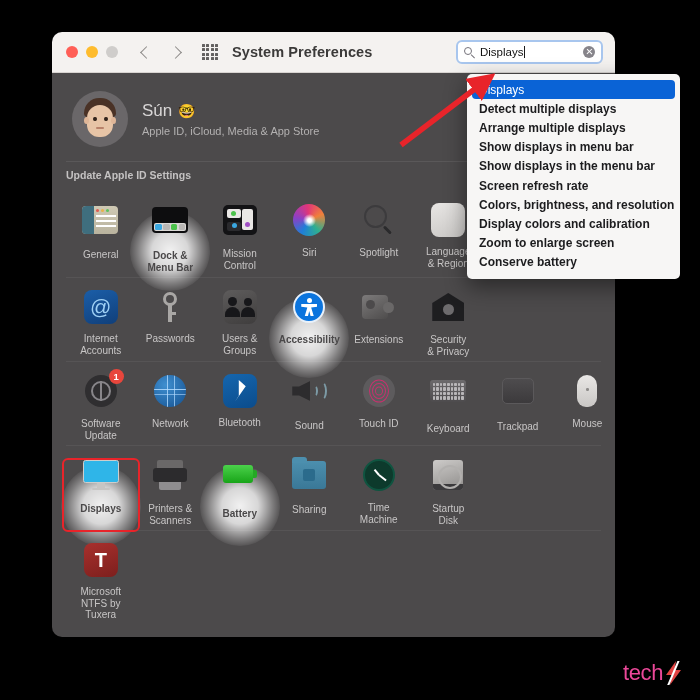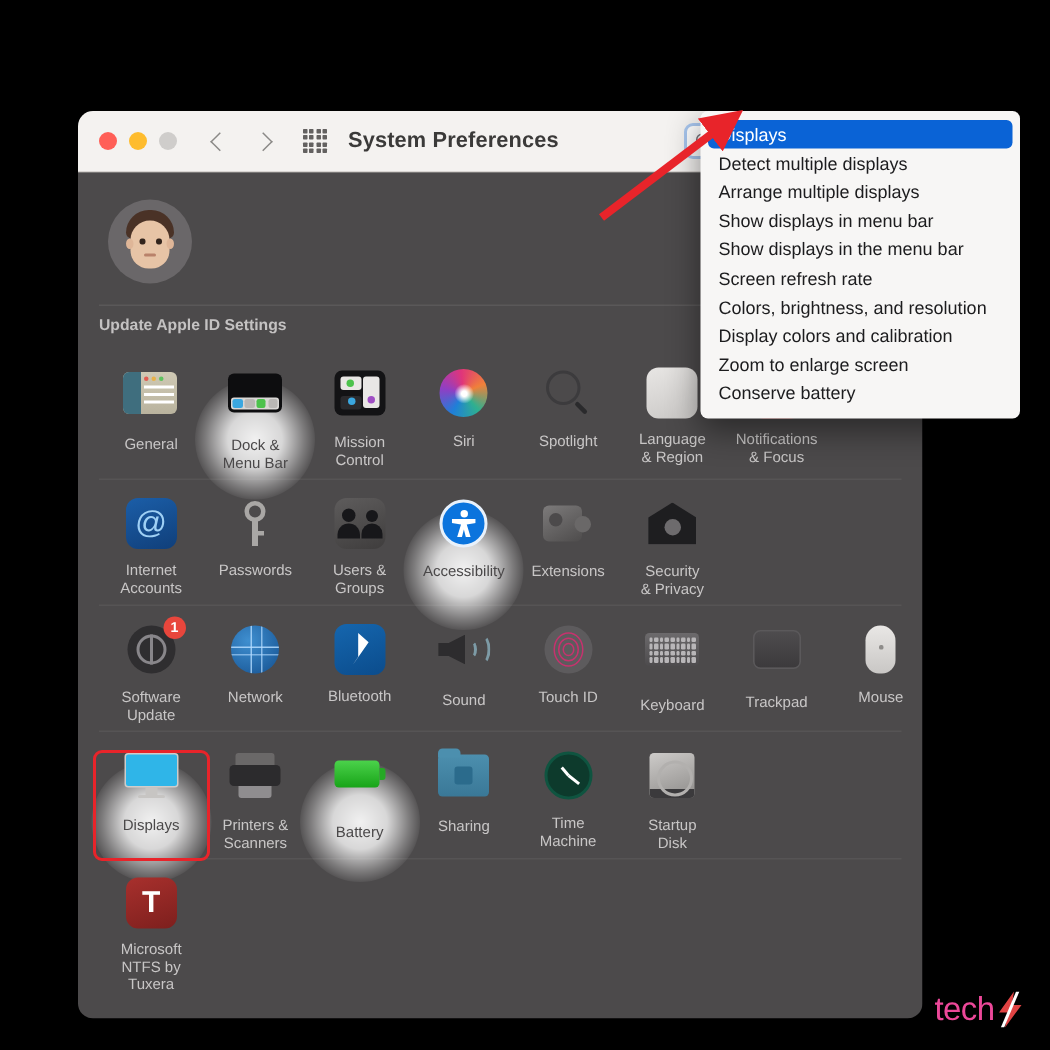--- a/index.html
+++ b/index.html
@@ -12,21 +12,20 @@
   }
   #root { position: relative; width: 700px; height: 700px; }
 
   
   .window {
     position: absolute; left: 52px; top: 32px;
     width: 563px; height: 605px;
     border-radius: 10px;
     overflow: hidden;
     box-shadow: 0 18px 48px rgba(0,0,0,.75);
-    margin-top: 42px;
   }
   .titlebar {
     position: relative;
     height: 41px;
     background: #f4f2f0;
     border-bottom: 1px solid #d8d4d1;
     display: flex; align-items: center;
   }
   .traffic { display: flex; gap: 8px; margin-left: 14px; }
   .light { width: 12px; height: 12px; border-radius: 50%; display: block; }
@@ -102,20 +101,21 @@
     background: #f7f6f5;
     border-radius: 5px;
     padding: 6px 0 7px 0;
     box-shadow: 0 8px 22px rgba(0,0,0,.45);
     z-index: 40;
   }
   .ditem {
     font-size: 12px; color: #1c1c1e;
     padding: 2.6px 12px;
     white-space: nowrap;
+    font-weight: bold;
   }
   .ditem.sel {
     background: #0a63d6; color: #fff;
     border-radius: 4px;
     margin: 0 5px; padding: 2.6px 7px;
     font-weight: 500;
   }
 
   
   .body {
@@ -179,21 +179,21 @@
     z-index: 0;
   }
   .icon {
     width: 38px; height: 38px; position: relative; z-index: 2;
   }
   .label {
     font-size: 10px; color: #c8c6c6; text-align: center;
     margin-top: 5px; line-height: 11.5px; z-index: 2; position: relative;
     width: 72px;
   }
-  .cell.lit .label { color: #4a4849; }
+  .cell.lit .label { color: #4a4849; font-weight: bold; }
 
   .redbox {
     position: absolute; left: 50%; top: 6px; margin-left: -39px;
     width: 78px; height: 74px;
     border: 2.5px solid #e8242a; border-radius: 6px;
     z-index: 3; pointer-events: none;
   }
 
   
   .i-general { width:36px;height:28px;margin-top:5px;border-radius:4px;background:linear-gradient(180deg,#cfc9b4,#b9b39e);position:relative;overflow:hidden;}
@@ -383,20 +383,27 @@
       <div class="profile">
         <div class="avatar">
           <span class="av-hair"></span>
           <span class="av-face"></span>
           <span class="av-ear l"></span>
             <span class="av-ear r"></span>
           <span class="av-eye l"></span>
             <span class="av-eye r"></span>
           <span class="av-mouth"></span>
         </div>
+        <div class="pinfo">
+          <div class="pname">
+            <span>Sún</span>
+            <span class="pemoji">🤓</span>
+          </div>
+          <div class="psub">Apple ID, iCloud, Media &amp; App Store</div>
+        </div>
       </div>
 
       <div class="sep"></div>
       <div class="updatelbl">Update Apple ID Settings</div>
 
       <div class="gridarea">
         <div class="row bordered" id="row1">
             <div class="cell">
               <div style="position:relative;z-index:2">
                 <div class="icon">

